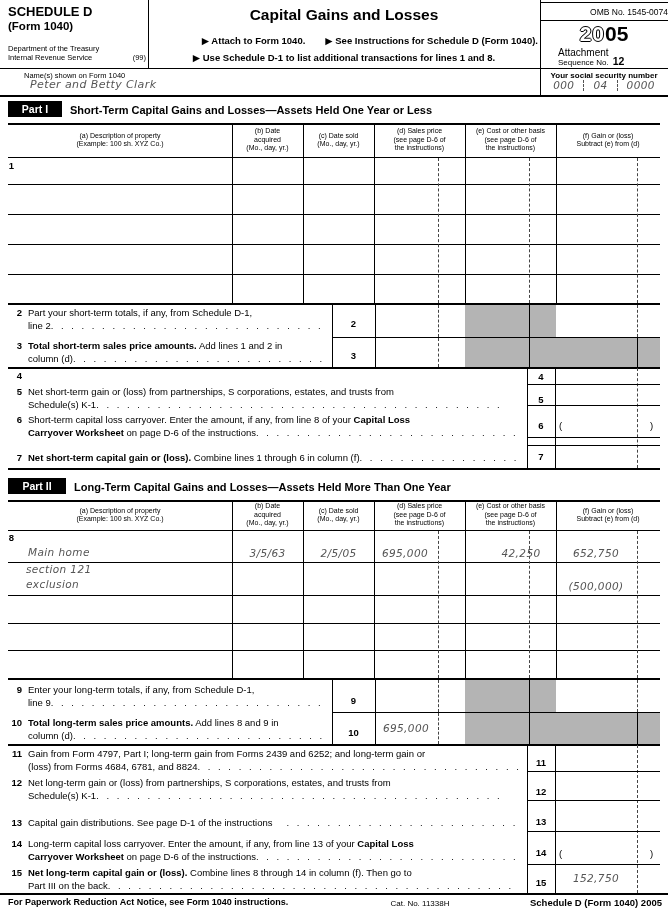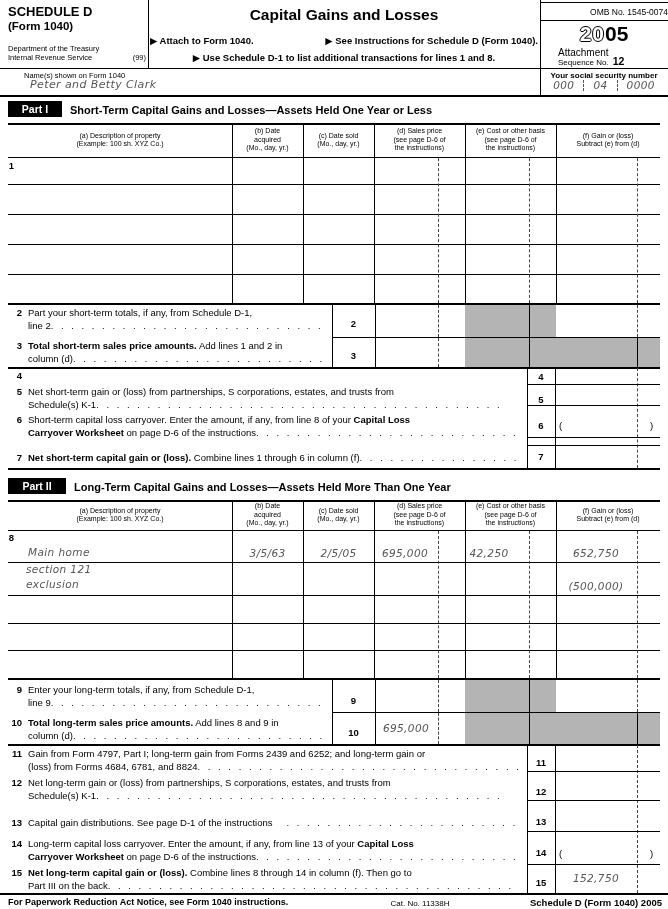--- a/index.html
+++ b/index.html
@@ -35,21 +35,21 @@
 
   <div class="t b" style="left:8px;top:6px;font-size:13px">SCHEDULE D</div>
   <div class="t b" style="left:8px;top:21px;font-size:11.5px">(Form 1040)</div>
   <div class="t" style="left:8px;top:43px;font-size:7.5px">Department of the Treasury</div>
   <div class="tf" style="left:8px;top:52px;width:138px;font-size:7.5px;justify-content:space-between">
     <span>Internal Revenue Service</span>
     <span>(99)</span>
   </div>
 
   <div class="t b" style="left:150px;top:9px;width:388px;text-align:center;font-size:15.5px">Capital Gains and Losses</div>
-  <div style="position:absolute;left:150px;top:35px;width:388px;display:flex;justify-content:space-between;gap:4px;font-size:9.5px;font-weight:bold;white-space:pre">
+  <div style="position:absolute;left:150px;top:35px;width:388px;display:flex;justify-content:flex-end;gap:20px;font-size:9.5px;font-weight:bold;white-space:pre">
     <span>▶ Attach to Form 1040.</span>
     <span>▶ See Instructions for Schedule D (Form 1040).</span>
   </div>
   <div class="t b" style="left:150px;top:52px;width:388px;text-align:center;font-size:9.5px">▶ Use Schedule D-1 to list additional transactions for lines 1 and 8.</div>
 
   <div class="vl" style="left:148px;top:0;height:68px"></div>
   <div class="vl" style="left:540px;top:0;height:95px"></div>
   <div class="hl" style="left:540px;top:2px;width:128px"></div>
   <div class="t" style="left:540px;top:7px;width:128px;text-align:right;font-size:8.5px">OMB No. 1545-0074</div>
   <div class="hl" style="left:540px;top:20px;width:128px"></div>
@@ -251,21 +251,21 @@
   <div class="vl" style="left:556px;top:500px;height:178px"></div>
   <div class="vd" style="left:438px;top:531px;height:147px"></div>
   <div class="vd" style="left:529px;top:531px;height:147px"></div>
   <div class="vd" style="left:637px;top:531px;height:147px"></div>
   <div class="lineno" style="left:-4px;top:532px">8</div>
 
   <div class="t hw" style="left:28px;top:547px">Main home</div>
   <div class="cell hw" style="left:232px;top:545px;width:71px;height:15px">3/5/63</div>
   <div class="cell hw" style="left:303px;top:545px;width:71px;height:15px">2/5/05</div>
   <div class="cell hw" style="left:374px;top:545px;width:62px;height:15px">695,000</div>
-  <div class="cell hw" style="left:458px;top:545px;width:62px;height:15px">42,250</div>
+  <div class="cell hw" style="left:490px;top:545px;width:62px;height:15px">42,250</div>
   <div class="cell hw" style="left:556px;top:545px;width:80px;height:15px">652,750</div>
 
   <div class="t hw" style="left:26px;top:564px">section 121</div>
   <div class="t hw" style="left:26px;top:579px">exclusion</div>
   <div class="cell hw" style="left:556px;top:578px;width:80px;height:15px">(500,000)</div>
 
   <div class="hl2" style="left:8px;top:678px;width:652px"></div>
 
   <div class="lineno" style="left:4px;top:684px">9</div>
   <div class="t" style="left:28px;top:684px">Enter your long-term totals, if any, from Schedule D-1,</div>

